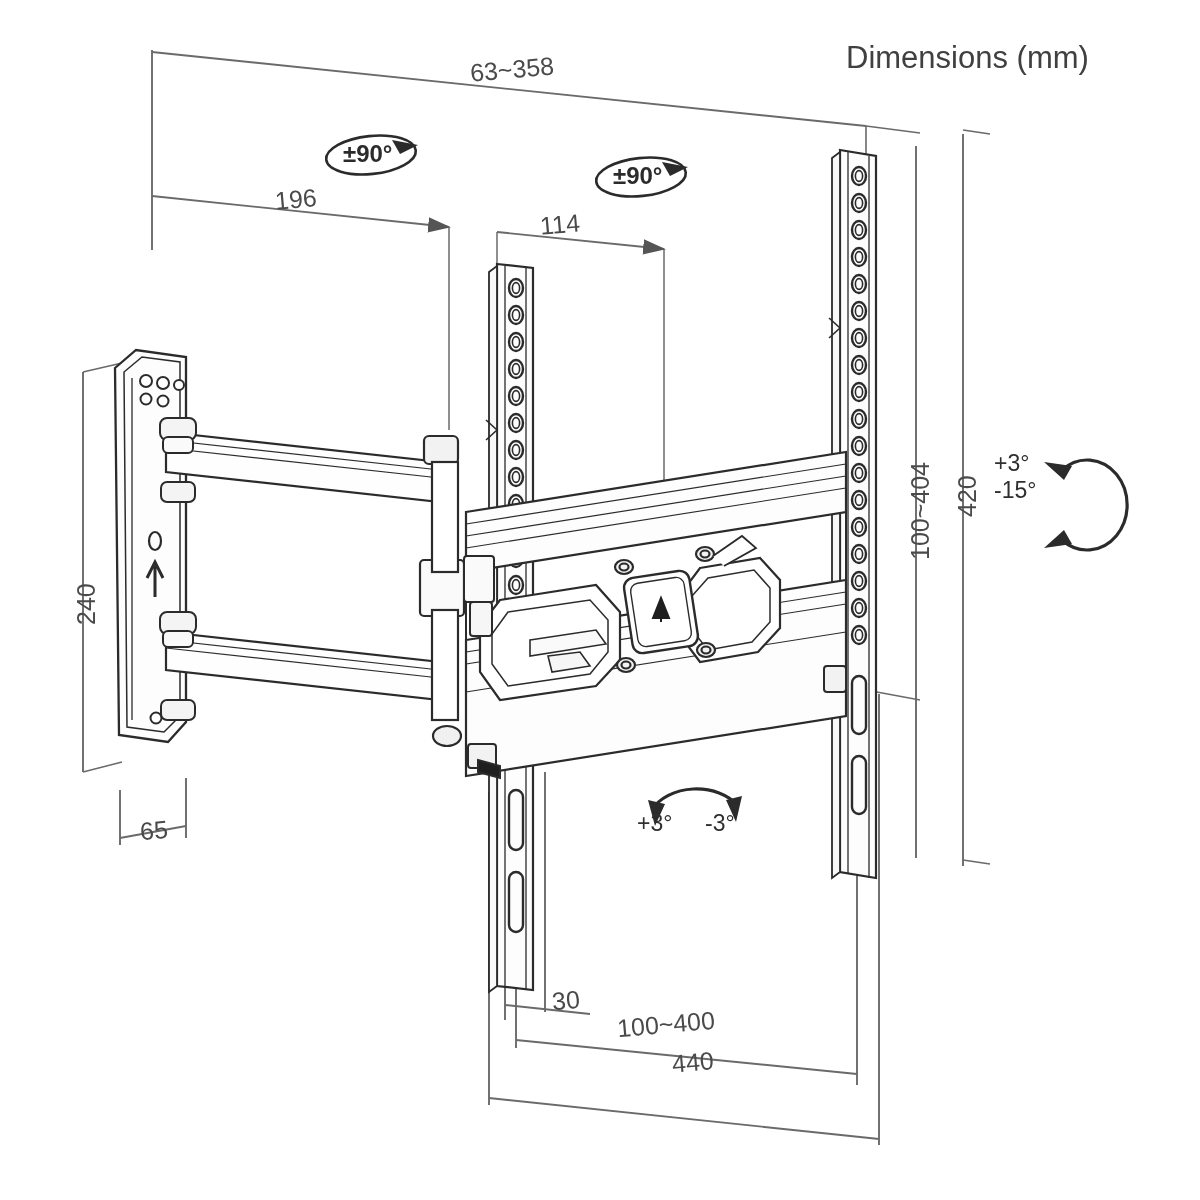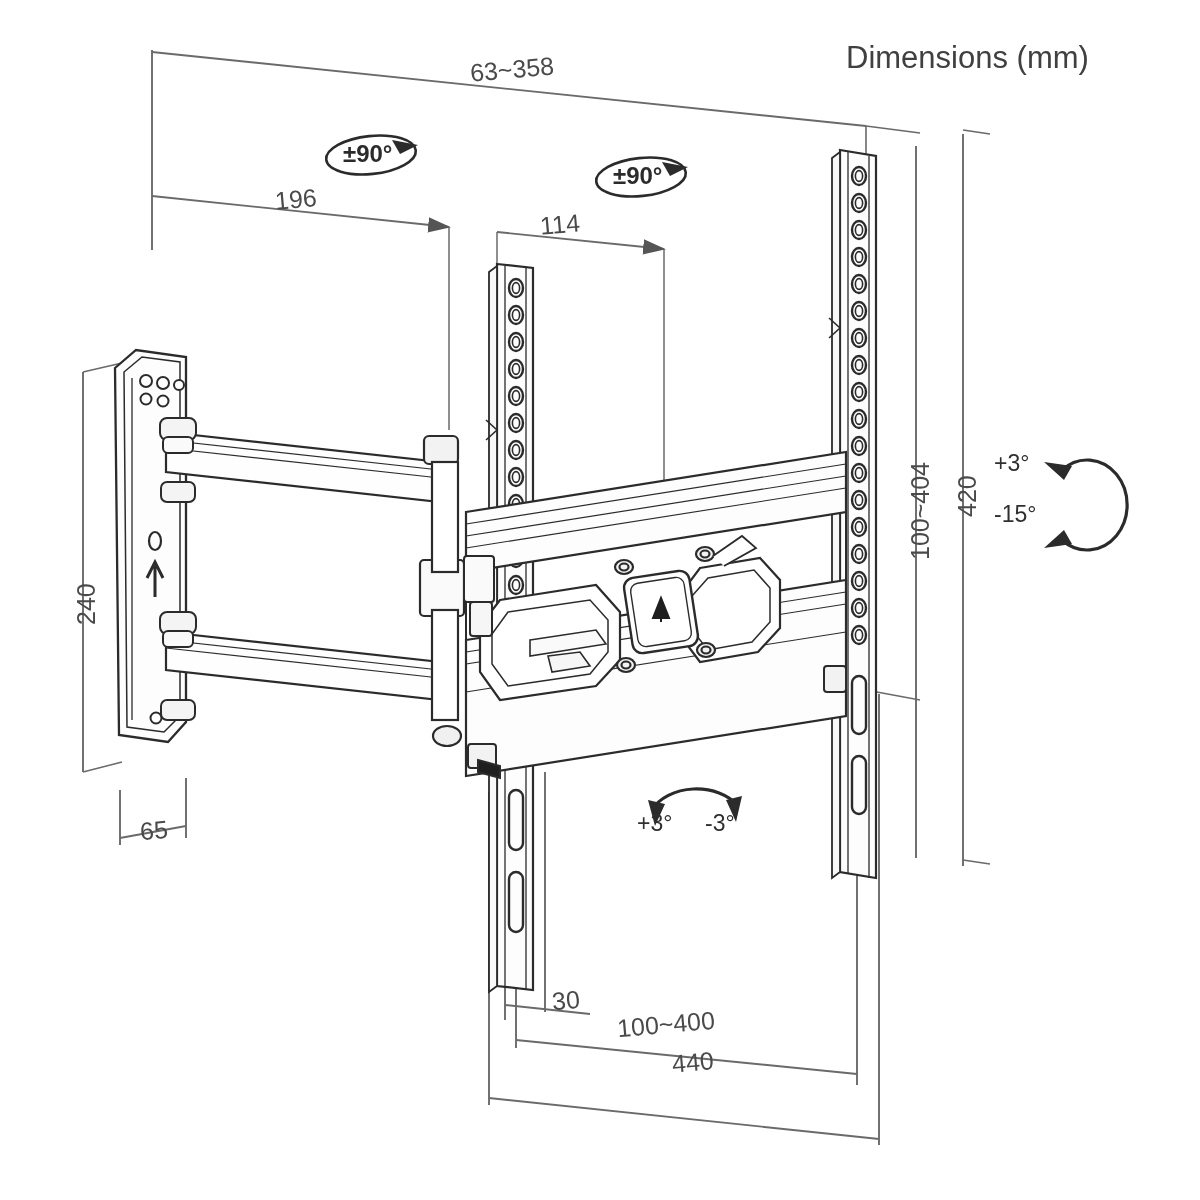--- a/index.html
+++ b/index.html
@@ -285,17 +285,17 @@
   <div class="lbl dim" style="left:140px; top:818px; transform:rotate(-5deg);">65</div>
   <div class="lbl dim dim-rot" style="left:908px; top:560px;">100~404</div>
   <div class="lbl dim dim-rot" style="left:955px; top:517px;">420</div>
   <div class="lbl dim" style="left:552px; top:988px; transform:rotate(-5deg);">30</div>
   <div class="lbl dim" style="left:617px; top:1012px; transform:rotate(-5deg);">100~400</div>
   <div class="lbl dim" style="left:672px; top:1050px; transform:rotate(-5deg);">440</div>
 
   <div class="lbl swv" style="left:343px; top:142px;">±90°</div>
   <div class="lbl swv" style="left:613px; top:164px;">±90°</div>
   <div class="lbl ang" style="left:994px; top:452px;">+3°</div>
-  <div class="lbl ang" style="left:994px; top:503px;">-15°</div>
+  <div class="lbl ang" style="left:994px; top:479px;">-15°</div>
   <div class="lbl ang" style="left:637px; top:812px;">+3°</div>
   <div class="lbl ang" style="left:705px; top:812px;">-3°</div>
 
 </div>
 
 </body></html>

